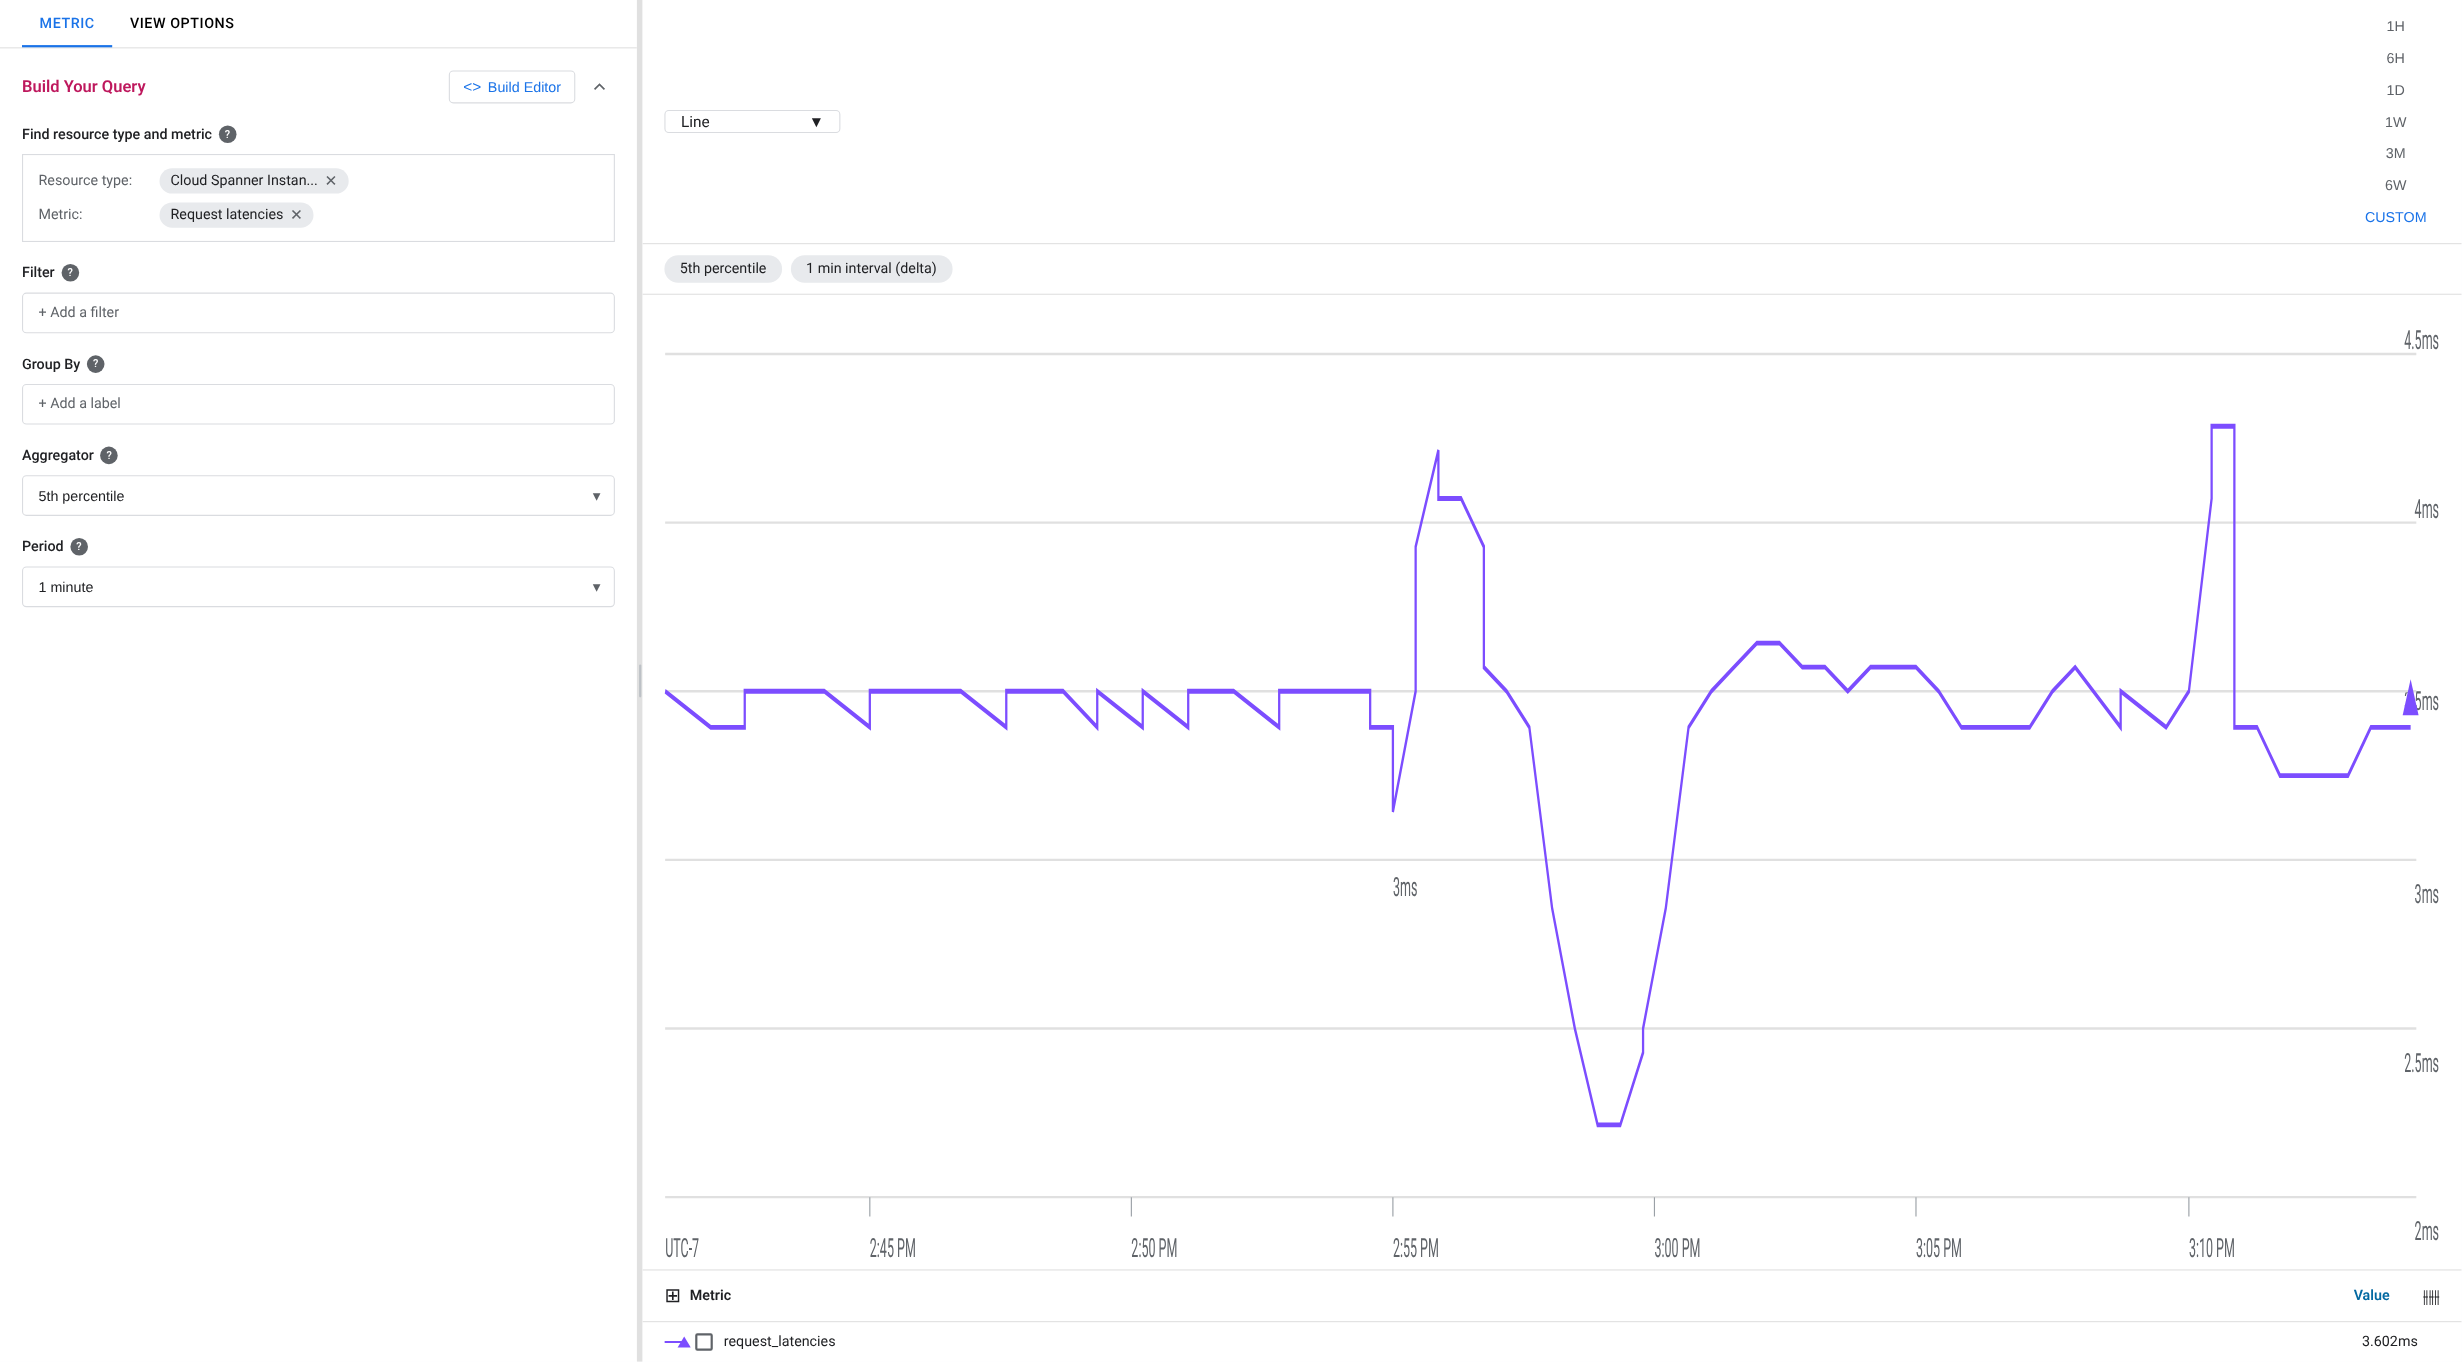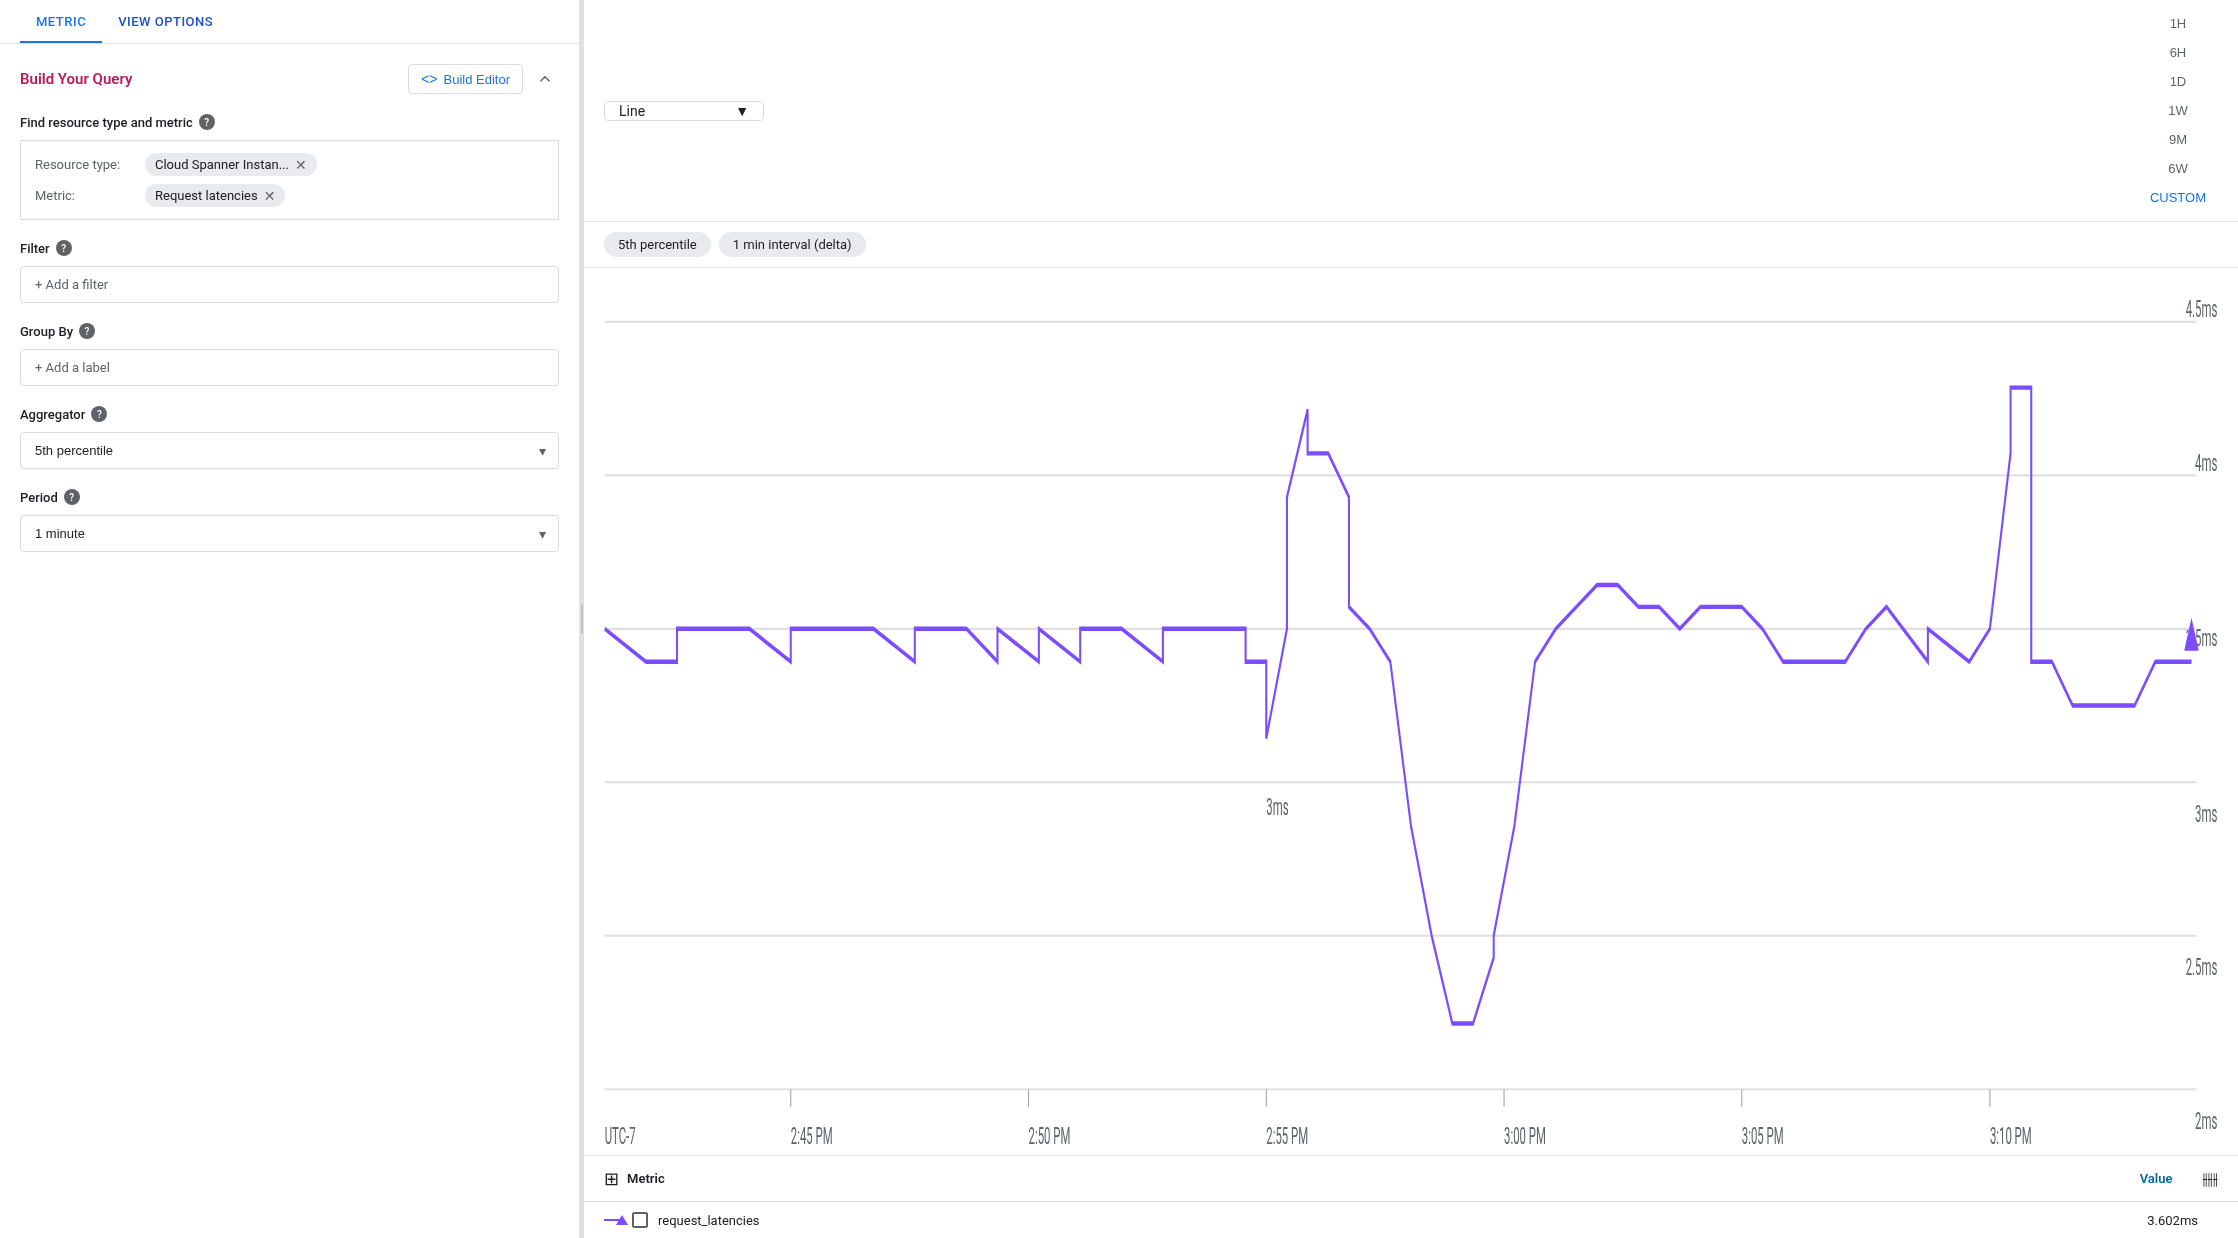--- a/index.html
+++ b/index.html
@@ -4,21 +4,21 @@
   <style>
     * { box-sizing: border-box; margin: 0; padding: 0; }
     body { font-family: 'Google Sans', Roboto, Arial, sans-serif; font-size: 13px; background: #f8f9fa; color: #202124; }
     
     .app-container { display: flex; height: 100vh; background: #fff; }
     
     
     .left-panel { width: 580px; min-width: 580px; background: #fff; border-right: 1px solid #e0e0e0; display: flex; flex-direction: column; overflow-y: auto; }
     
     .tabs-header { display: flex; border-bottom: 1px solid #e0e0e0; padding: 0 20px; }
-    .tab { padding: 14px 16px; font-size: 13px; font-weight: 500; cursor: pointer; position: relative; color: #1d4ed8; letter-spacing: 0.5px; text-transform: uppercase; }
+    .tab { padding: 14px 16px; font-size: 13px; font-weight: 500; cursor: pointer; position: relative; color: #000000; letter-spacing: 0.5px; text-transform: uppercase; }
     .tab.active { color: #1a73e8; }
     .tab.active::after { content: ''; position: absolute; bottom: 0; left: 0; right: 0; height: 2px; background: #1a73e8; }
     
     .left-content { padding: 20px; flex: 1; }
     
     .build-query-header { display: flex; align-items: center; justify-content: space-between; margin-bottom: 20px; }
     .build-query-title { font-size: 15px; font-weight: 600; color: #be185d; }
     .query-editor-btn { display: flex; align-items: center; gap: 6px; padding: 6px 12px; border: 1px solid #dadce0; border-radius: 4px; background: #fff; cursor: pointer; color: #1a73e8; font-size: 13px; font-weight: 500; }
     .query-editor-btn .code-icon { color: #1a73e8; font-size: 14px; }
     .collapse-btn { width: 28px; height: 28px; display: flex; align-items: center; justify-content: center; cursor: pointer; color: #5f6368; }
@@ -178,21 +178,21 @@
     <div class="chart-toolbar">
       <div class="chart-type-select">
         <span>Line</span>
         <span class="chart-type-arrow">▼</span>
       </div>
       <div class="time-buttons">
         <button class="time-btn">1H</button>
         <button class="time-btn">6H</button>
         <button class="time-btn">1D</button>
         <button class="time-btn">1W</button>
-        <button class="time-btn">9M</button>
+        <button class="time-btn">3M</button>
         <button class="time-btn">6W</button>
         <button class="time-btn active" style="color:#1a73e8;">CUSTOM</button>
       </div>
     </div>
 
     <div class="filter-chips">
       <span class="filter-chip">5th percentile</span>
       <span class="filter-chip">1 min interval (delta)</span>
     </div>
 

